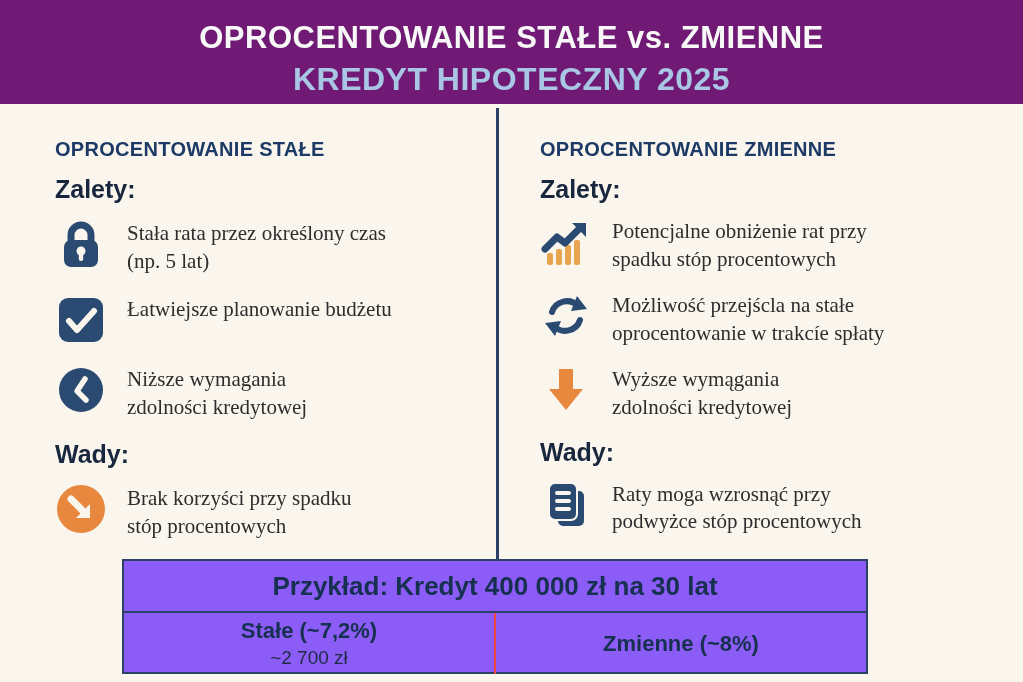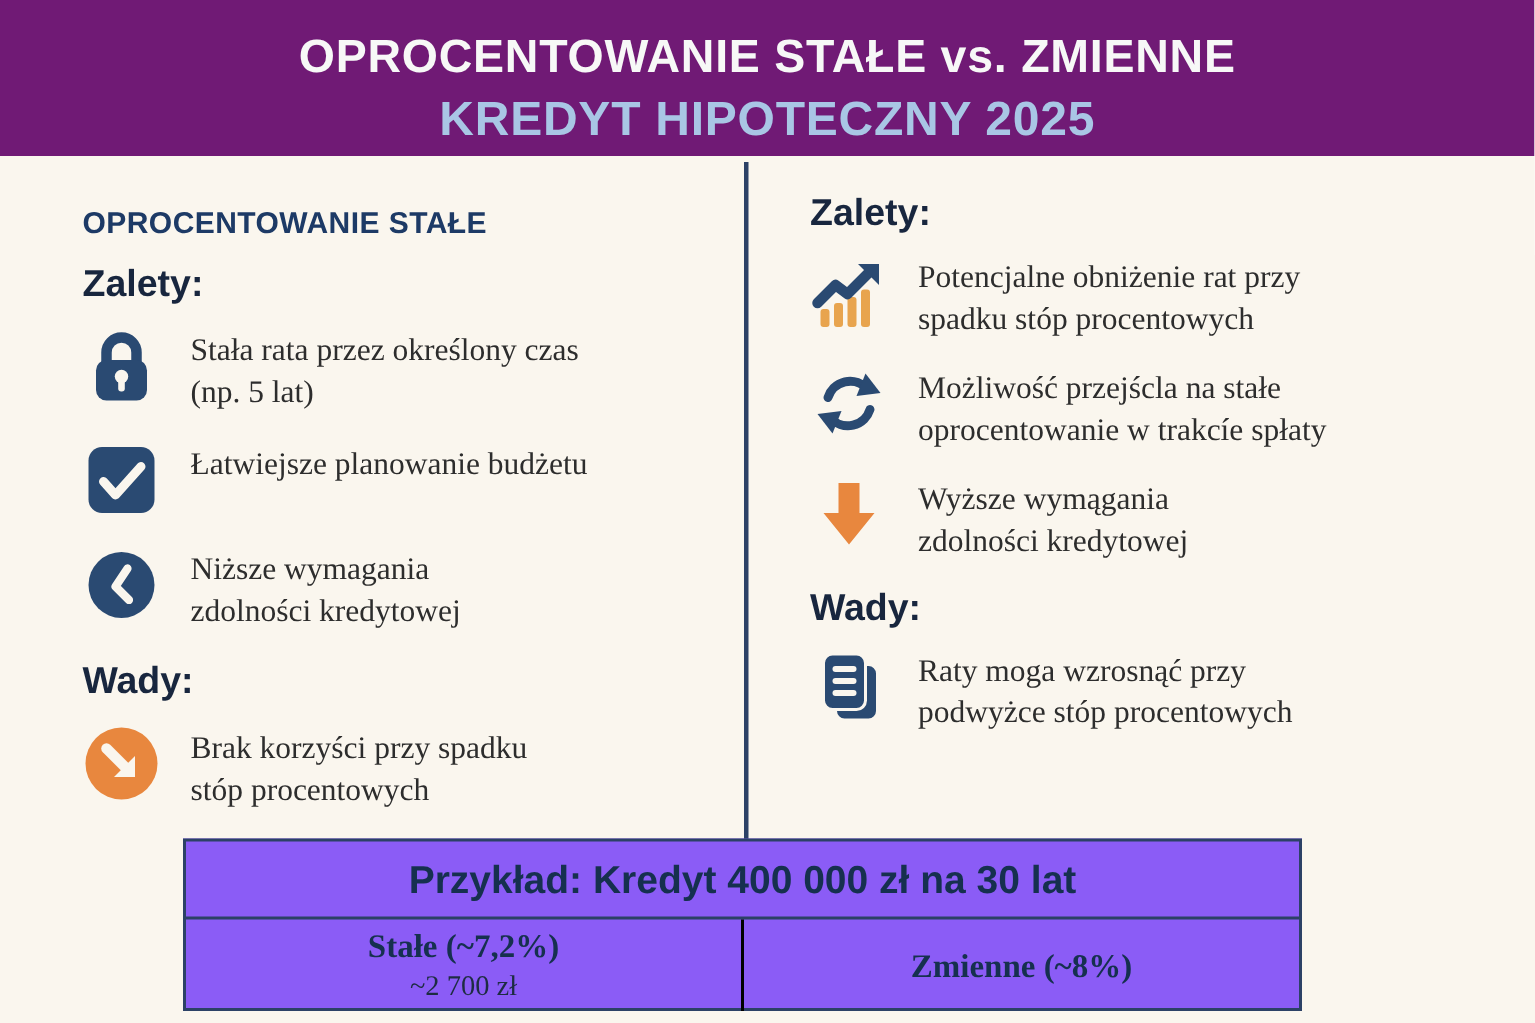--- a/index.html
+++ b/index.html
@@ -35,23 +35,23 @@
   
   .example {
     position:absolute; left:122px; top:559px; width:746px; height:115px;
     background:#8b5cf6; border:2px solid #2c4166; box-sizing:border-box;
   }
   .example-header {
     height:50px; border-bottom:2px solid #2c4166;
     display:flex; align-items:center; justify-content:center;
     font-size:26px; font-weight:800; color:#16304f;
   }
-  .example-body { display:flex; height:61px;font-family:Liberation Serif, serif; }
+  .example-body { display:flex; height:61px; }
   .example-cell { flex:1; display:flex; flex-direction:column; align-items:center; justify-content:center; }
-  .example-cell.variable { border-left:2px solid #000000; }
+  .example-cell.variable { border-left:2px solid #ef4444; }
   .cell-title { font-size:22px; font-weight:800; color:#16304f; }
   .cell-value { font-size:19px; color:#1d2c42; margin-top:3px; }
 </style>
 </head>
 <body>
 
 <div class="canvas">
 
   <div class="header">
     <div class="title">OPROCENTOWANIE STAŁE vs. ZMIENNE</div>
@@ -108,20 +108,21 @@
           <path d="M16 16 L29 29" fill="none" stroke="#faf6ee" stroke-width="7" stroke-linecap="round"></path>
           <path d="M35 21 L35 35 L21 35 Z" fill="#faf6ee"></path>
         </svg>
       </span>
       <span class="text">Brak korzyści przy spadku
 stóp procentowych</span>
     </div>
   </div>
 
   <div class="col col-right">
+    <div class="col-title">OPROCENTOWANIE ZMIENNE</div>
 
     <div class="section-label">Zalety:</div>
 
     <div class="item">
       <span class="icon">
         <svg viewBox="0 0 52 52">
           <rect x="7" y="37" width="6" height="12" rx="2" fill="#e8a44e"></rect>
           <rect x="16" y="33" width="6" height="16" rx="2" fill="#e8a44e"></rect>
           <rect x="25" y="29" width="6" height="20" rx="2" fill="#e8a44e"></rect>
           <rect x="34" y="24" width="6" height="25" rx="2" fill="#e8a44e"></rect>

